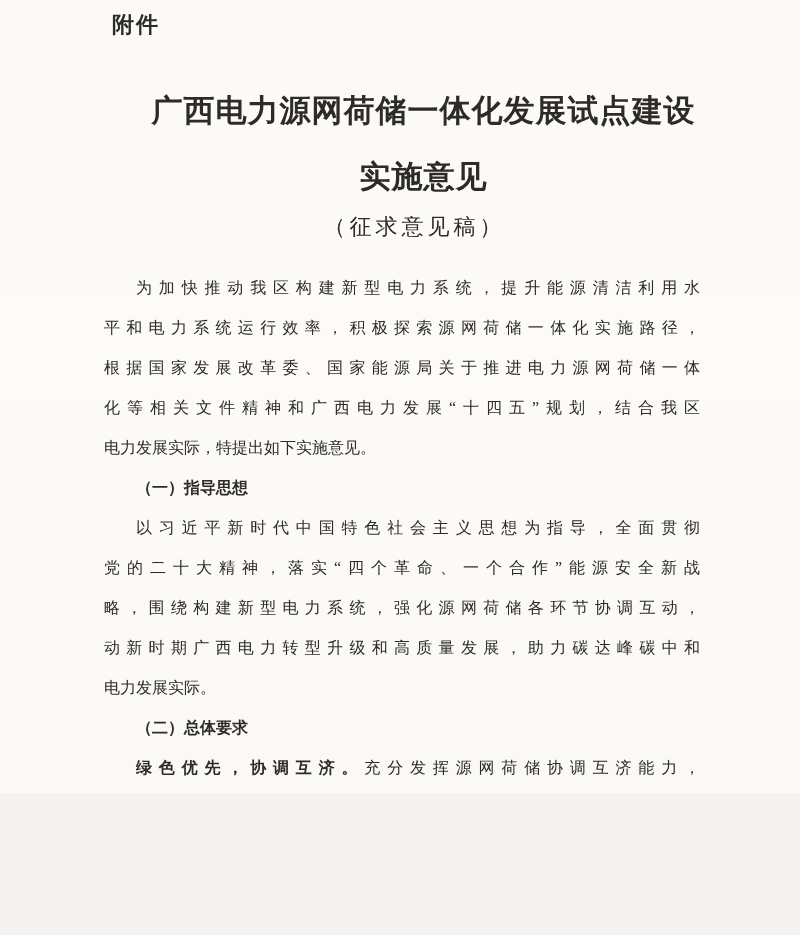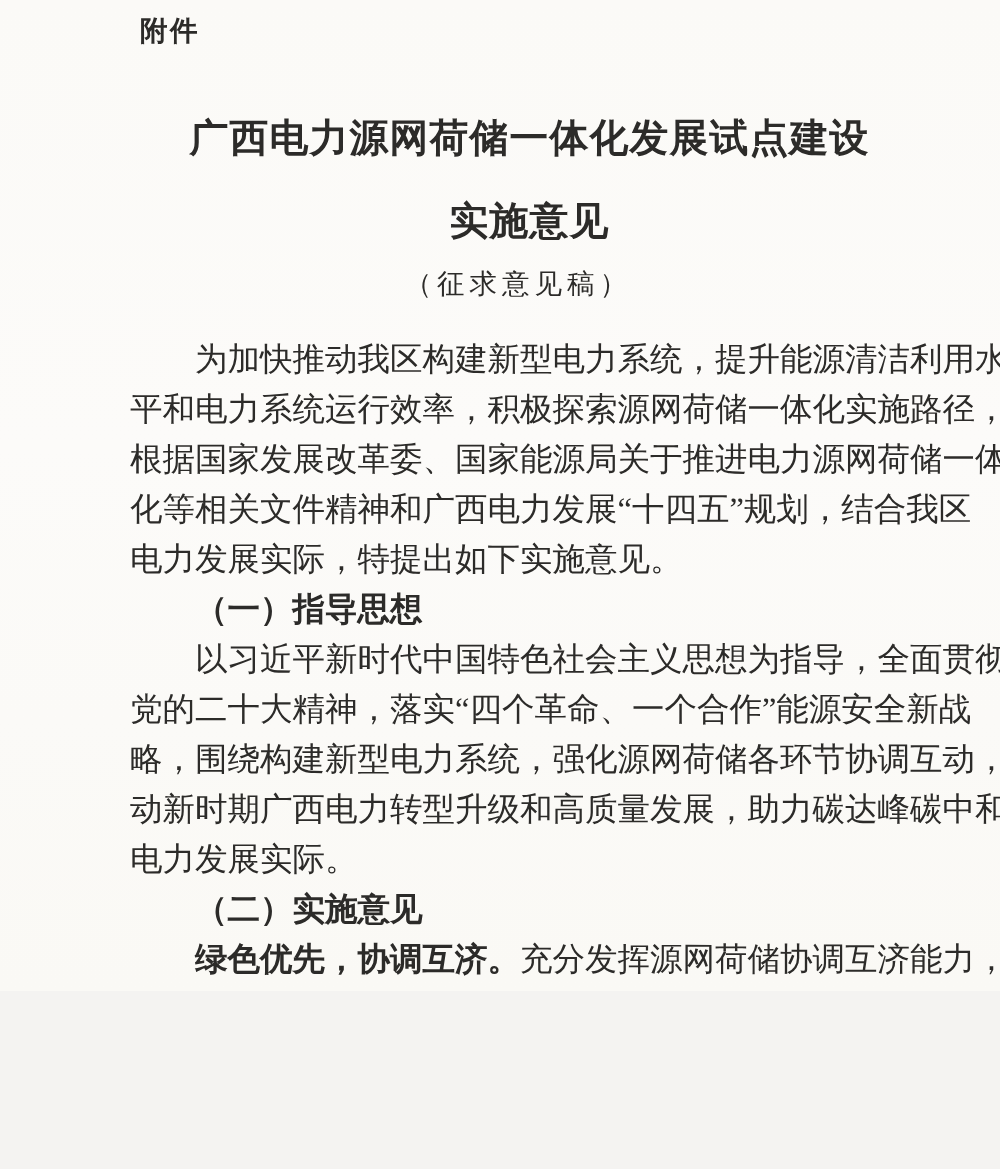--- a/index.html
+++ b/index.html
@@ -48,21 +48,21 @@
     text-align: center;
     font-size: 22px;
     letter-spacing: 4px;
     padding-left: 29px;
   }
   .docbody {
     position: absolute;
     left: 104px;
     top: 268px;
     width: 596px;
-    font-size: 26px;
+    font-size: 16px;
     line-height: 40px;
   }
   .line {
     text-align: justify;
     text-align-last: justify;
     text-justify: inter-character;
     white-space: nowrap;
   }
   .line.last {
     text-align: left;
@@ -106,20 +106,20 @@
 
 
     <div class="line heading-kai indent">（一）指导思想</div>
 
     <div class="line indent">以习近平新时代中国特色社会主义思想为指导，全面贯彻</div>
     <div class="line">党的二十大精神，落实“四个革命、一个合作”能源安全新战</div>
     <div class="line">略，围绕构建新型电力系统，强化源网荷储各环节协调互动，</div>
     <div class="line">动新时期广西电力转型升级和高质量发展，助力碳达峰碳中和</div>
     <div class="line last">电力发展实际。</div>
 
-    <div class="line heading-kai indent">（二）实施意见</div>
+    <div class="line heading-kai indent">（二）总体要求</div>
 
     <div class="line indent">
       <span class="lead-bold">绿色优先，协调互济。</span><span>充分发挥源网荷储协调互济能力，</span>
     </div>
 
   </div>
 </div>
 
 </body></html>

